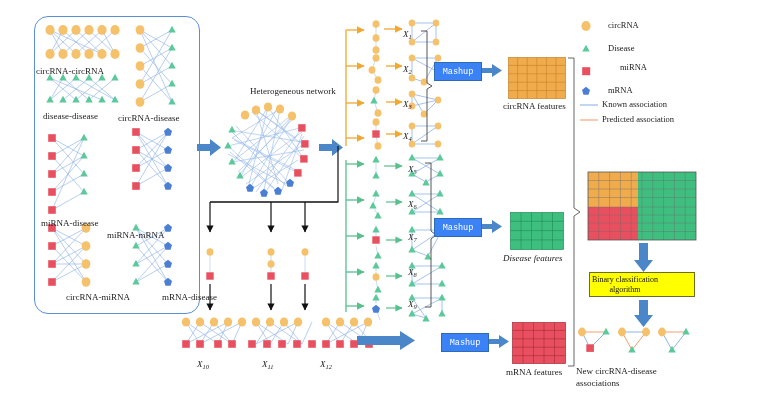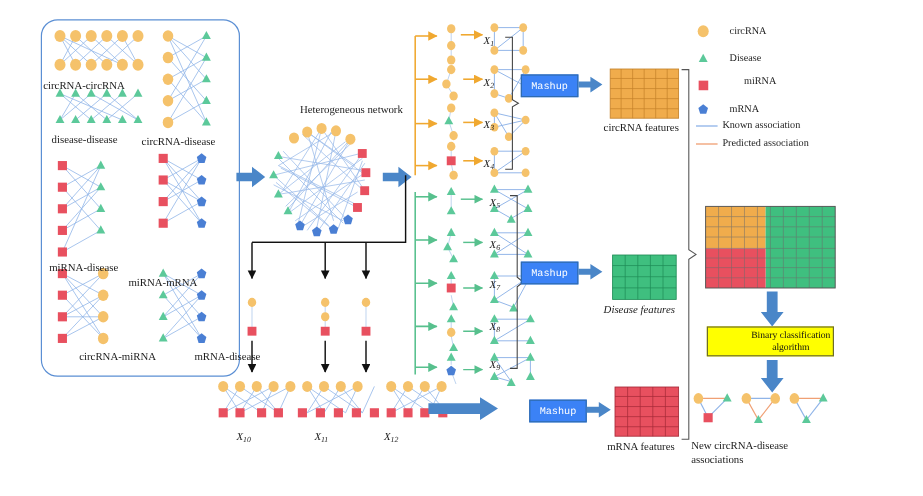--- a/index.html
+++ b/index.html
@@ -51,21 +51,21 @@
   }
   .yellowbox {
     position: absolute;
     background: #ffff00;
     border: 1px solid #6d6d2a;
     color: #111111;
     font-size: 8px;
     font-family: "Liberation Serif", "DejaVu Serif", serif;
     display: flex;
     align-items: center;
-    justify-content: flex-end;
+    justify-content: flex-start;
     text-align: center;
     line-height: 1.15;
     padding: 1px 2px;
     box-sizing: border-box;
   }
   .legend-txt {
     position: absolute;
     font-size: 8.5px;
     font-family: Liberation Serif, serif;
     color: #1b1b1b;

